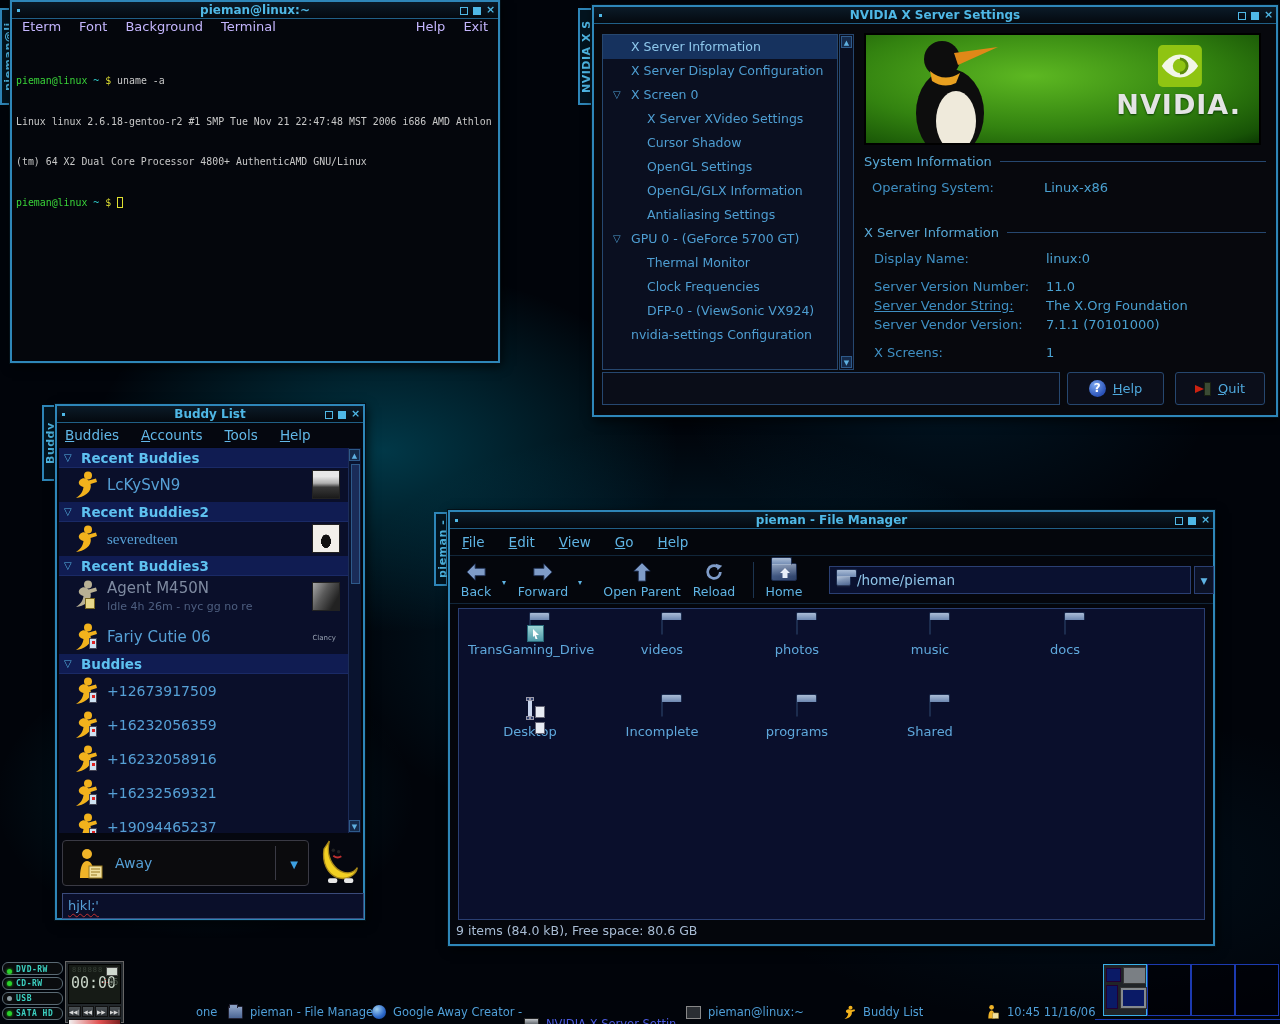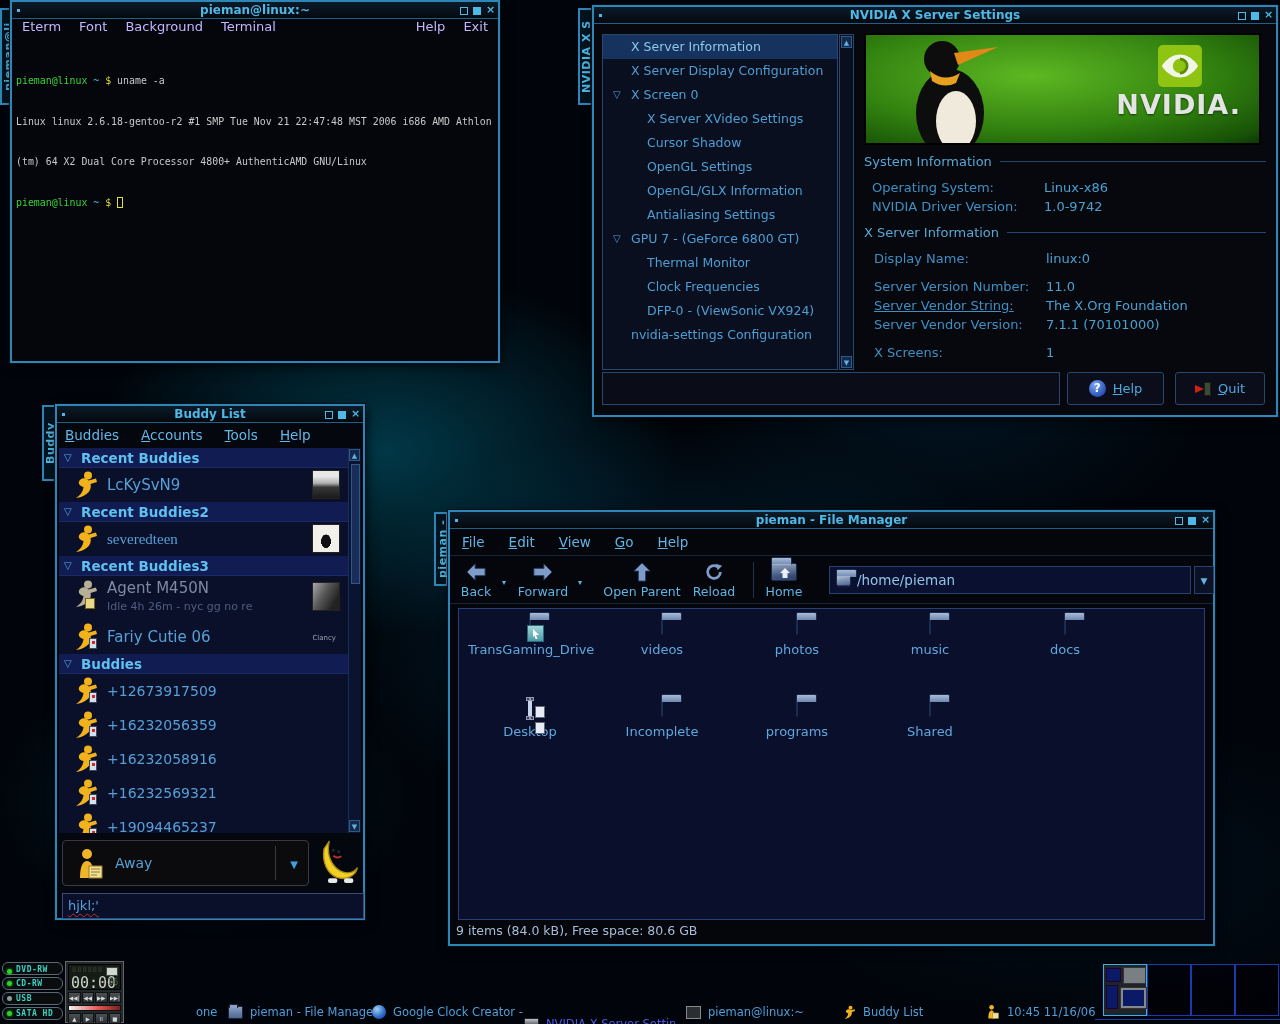--- a/index.html
+++ b/index.html
@@ -108,21 +108,21 @@
   .corner { position:absolute; width:4px; height:4px; background:#31406e; border:1px solid #99a; }
   .fm-status { position:absolute; left:2px; bottom:3px; right:2px; height:18px; font-size:12.5px; color:#a8bcd4; padding-left:4px; }
 
   
   .drive-btn { position:absolute; left:2px; width:61px; height:13px; background:#0a0c0e; border:1px solid #5a6a74; border-radius:6px; display:flex; align-items:center; gap:4px; padding-left:4px; }
   .led { width:5px; height:5px; border-radius:50%; }
   .led.on { background:#2ad12a; box-shadow:0 0 3px #2ad12a; }
   .led.off { background:#8b9aa0; }
   .drive-lbl { font-family:"DejaVu Sans Mono",monospace; font-size:8px; font-weight:bold; color:#3cd2c2; letter-spacing:.5px; }
   .player { position:absolute; left:65px; top:961px; width:59px; height:62px; background:#23282c; border:1px solid #666; }
-  .lcd { position:relative; margin:2px; height:26px; background:#161b16; border:1px solid #000; color:#c8d4c8; }
+  .lcd { position:relative; margin:2px; height:40px; background:#161b16; border:1px solid #000; color:#c8d4c8; }
   .lcd .ghost { position:absolute; left:3px; top:1px; font-size:7px; color:#3a443a; letter-spacing:1px; font-family:"DejaVu Sans Mono",monospace; }
   .lcd .cass { position:absolute; right:2px; top:2px; width:12px; height:9px; background:#cfd8cf; border:1px solid #444; }
   .lcd .time { position:absolute; left:2px; top:9px; font-size:15px; font-family:"DejaVu Sans Mono",monospace; }
   .lcd .dots { position:absolute; left:34px; top:12px; color:#d03030; font-size:8px; }
   .lcd .trk { position:absolute; right:2px; top:13px; font-size:8px; color:#566056; font-family:"DejaVu Sans Mono",monospace; }
   .p-row { display:flex; margin:0 2px; gap:1px; }
   .p-btn { flex:1; height:11px; background:linear-gradient(#4a5054,#2c3034); border:1px solid #111; color:#d8d8d8; font-size:5.5px; text-align:center; line-height:10px; white-space:nowrap; overflow:hidden; }
   .p-prog { margin:2px 2px; height:6px; background:linear-gradient(to right,#f0f0f0,#e05050 60%,#7a2020); border:1px solid #111; }
   .taskbar-item { position:absolute; top:1003px; height:18px; display:flex; align-items:center; gap:7px; color:#4f9fd8; font-size:11.5px; white-space:nowrap; }
   .mini-ico { width:15px; height:13px; position:relative; flex:none; }
@@ -191,21 +191,21 @@
     <div class="nv-body">
       <div class="nv-side">
         <div class="nv-row sel"><span>X Server Information</span></div>
         <div class="nv-row"><span>X Server Display Configuration</span></div>
         <div class="nv-row"><span class="nv-arrow">▽</span><span>X Screen 0</span></div>
         <div class="nv-row lvl1"><span>X Server XVideo Settings</span></div>
         <div class="nv-row lvl1"><span>Cursor Shadow</span></div>
         <div class="nv-row lvl1"><span>OpenGL Settings</span></div>
         <div class="nv-row lvl1"><span>OpenGL/GLX Information</span></div>
         <div class="nv-row lvl1"><span>Antialiasing Settings</span></div>
-        <div class="nv-row"><span class="nv-arrow">▽</span><span>GPU 7 - (GeForce 6800 GT)</span></div>
+        <div class="nv-row"><span class="nv-arrow">▽</span><span>GPU 0 - (GeForce 5700 GT)</span></div>
         <div class="nv-row lvl1"><span>Thermal Monitor</span></div>
         <div class="nv-row lvl1"><span>Clock Frequencies</span></div>
         <div class="nv-row lvl1"><span>DFP-0 - (ViewSonic VX924)</span></div>
         <div class="nv-row"><span>nvidia-settings Configuration</span></div>
       </div>
       <div class="nv-scroll">
         <span class="sb-arr" style="top:1px;">▲</span>
         <span class="sb-arr" style="bottom:1px;">▼</span>
       </div>
       <div class="nv-main">
@@ -225,21 +225,20 @@
               <path d="M25 14.5 a7.5 7.5 0 0 1 0 15" fill="none" stroke="#5a8a0c" stroke-width="3"></path>
             </svg>
             <div class="nv-brand">NVIDIA.</div>
           </div>
         </div>
         <div class="nv-sec" style="top:130px;">
             <span>System Information</span>
             <span class="rule"></span>
           </div>
         <div class="nv-kv" style="left:8px;top:156px;right:0;"><span>Operating System:</span><span class="v">Linux-x86</span></div>
-        <div class="nv-kv" style="left:8px;top:175px;right:0;"><span>NVIDIA Driver Version:</span><span class="v">1.0-9742</span></div>
         <div class="nv-sec" style="top:201px;">
             <span>X Server Information</span>
             <span class="rule"></span>
           </div>
         <div class="nv-kv" style="left:10px;top:227px;right:0;"><span>Display Name:</span><span class="v">linux:0</span></div>
         <div class="nv-kv" style="left:10px;top:255px;right:0;"><span>Server Version Number:</span><span class="v">11.0</span></div>
         <div class="nv-kv" style="left:10px;top:274px;right:0;text-decoration:underline;"><span>Server Vendor String:</span><span class="v">The X.Org Foundation</span></div>
         <div class="nv-kv" style="left:10px;top:293px;right:0;"><span>Server Vendor Version:</span><span class="v">7.1.1 (70101000)</span></div>
         <div class="nv-kv" style="left:10px;top:321px;right:0;"><span>X Screens:</span><span class="v">1</span></div>
       </div>
@@ -553,21 +552,21 @@
 
   <div class="taskbar-item" style="left:196px;">
     <span>one</span>
   </div>
   <div class="taskbar-item" style="left:228px;">
     <span class="mini-ico mini-folder"></span>
     <span>pieman - File Manager</span>
   </div>
   <div class="taskbar-item" style="left:372px;">
     <span class="mini-globe"></span>
-    <span>Google Clock Creator -</span>
+    <span>Google Away Creator -</span>
   </div>
   <div class="taskbar-item" style="left:524px;color:#4a5ae0;margin-top:12px;">
     <span class="mini-ico mini-win"></span>
     <span>NVIDIA X Server Settin</span>
   </div>
   <div class="taskbar-item" style="left:686px;">
     <span class="mini-ico mini-term"></span>
     <span>pieman@linux:~</span>
   </div>
   <div class="taskbar-item" style="left:843px;">

